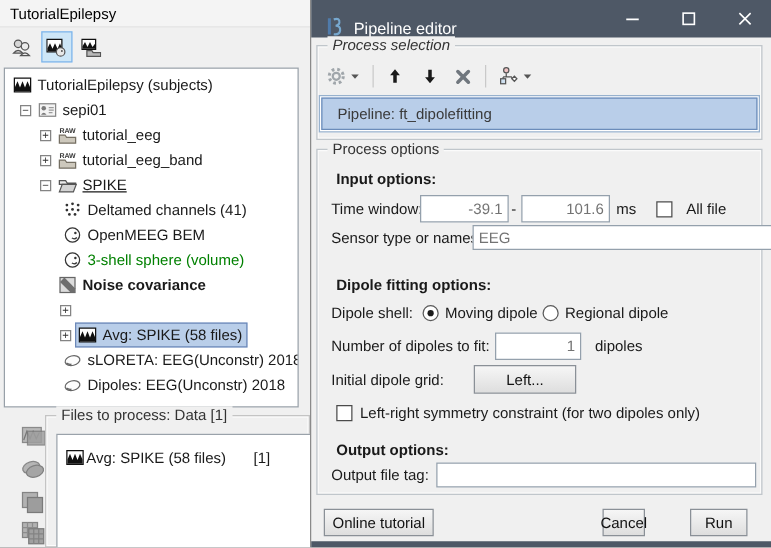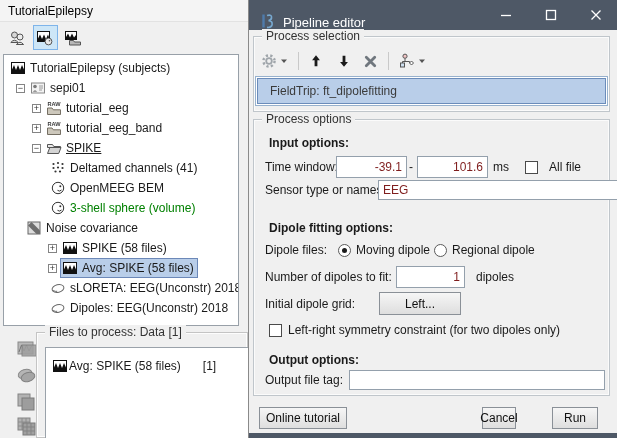--- a/index.html
+++ b/index.html
@@ -43,37 +43,37 @@
   .dlg-titlebar { position:absolute; left:0; top:0; width:422px; height:30px; background:#4e5866;
                   display:flex; align-items:flex-end; }
   .dlg-app-icon { width:18px; height:18px; margin-left:10px; }
   .dlg-app-icon svg { width:18px; height:18px; display:block; }
   .dlg-title { color:#fff; font-size:13px; margin-left:6px; }
   .win-btn { position:absolute; top:0; width:30px; height:30px; display:flex; align-items:center; justify-content:center; }
   .win-btn svg { width:16px; height:16px; }
   .wb-min { left:242px; } .wb-max { left:287px; } .wb-close { left:332px; }
 
   .groupbox { position:absolute; border:1px solid #c0c6cb; box-shadow:inset 0 0 0 1px #fbfbfb; }
-  .gb-select { left:4px; top:36px; width:357px; height:76px; }
+  .gb-select { left:4px; top:36px; width:357px; height:76px;font-style:italic; }
   .gb-options { left:4px; top:119px; width:357px; height:277px; }
 
   .ps-toolbar { position:absolute; left:10px; top:48px; height:26px; display:flex; align-items:center; }
   .tbar-btn { display:flex; align-items:center; padding:2px; }
   .tbar-btn svg { display:block; }
   .tbar-sep { width:1px; height:18px; background:#c9c9c9; margin:0 8px; }
   .caret { margin-left:3px; }
   .listbox { position:absolute; left:6px; top:76px; width:353px; height:30px; background:#fff;
              border:1px solid #97b1cd; }
   .sel-process { position:absolute; left:1px; top:1px; right:1px; bottom:1px; background:#b9cee9;
                  border:1px solid #6b8cba; display:flex; align-items:center; padding-left:12px; color:#3a3a3a; }
 
   .row { position:absolute; display:flex; align-items:center; }
   .heading { font-weight:bold; }
   .txtin { border:1px solid #94a0ac; background:#fff; font-family:"Liberation Sans",sans-serif;
-           font-size:12px; color:#7f1d1d; padding:0 4px; }
+           font-size:12px; color:#737373; padding:0 4px; }
   .num { text-align:right; }
   .checkbox { width:13px; height:13px; border:1px solid #4a4a4a; background:#fff; flex:0 0 auto; }
   .radio { width:13px; height:13px; border:1px solid #5a5a5a; border-radius:50%; background:#fff;
            flex:0 0 auto; position:relative; }
   .radio.on::after { content:""; position:absolute; left:3px; top:3px; width:5px; height:5px;
                      border-radius:50%; background:#1c1c1c; }
   .btn { display:flex; align-items:center; justify-content:center; background:linear-gradient(#f6f6f6,#dedede);
          border:1px solid #8a9097; font-size:12px; color:#111; }
   .dlg-bottom-strip { position:absolute; left:0; bottom:0; width:369px; height:5px; background:#4e5866; }
 </style>
@@ -227,44 +227,35 @@
               <svg viewBox="0 0 16 16">
                 <circle cx="8" cy="8" r="5.7" fill="#fdfdfd" stroke="#333"></circle>
                 <circle cx="10.3" cy="6.3" r="1" fill="#333"></circle>
                 <path d="M11.5 10 q-2 2 -4 0.3" stroke="#333" fill="none"></path>
               </svg>
             </span>
       <span class="tree-label" style="color: rgb(0, 128, 0);">3-shell sphere (volume)</span>
     </span>
   </div>
 
-  <div class="tree-row" style="padding-left: 20px;">
+  <div class="tree-row" style="padding-left: 40px; font-weight: bold;">
 
     <span class="node">
       <span class="tree-icon">
               <svg viewBox="0 0 16 16">
                 <rect x="2" y="2" width="12" height="12" fill="#dcdcdc" stroke="#666"></rect>
                 <path d="M2 5.5 L5.5 2 L14 10.5 L14 14 L10.5 14 L2 5.5 Z" fill="#6e6e6e"></path>
               </svg>
             </span>
       <span class="tree-label">Noise covariance</span>
     </span>
   </div>
 
   <div class="tree-row" style="padding-left: 44px;">
     <span class="expander">+</span>
-    <span class="node">
-      <span class="tree-icon">
-              <svg viewBox="0 0 16 16">
-                <rect x="1.5" y="2.5" width="13" height="11" fill="#fff" stroke="#111"></rect>
-                <path d="M2 13 V9.5 L4 5 L6 10 L8 5 L10 10 L12 5 L14 9.5 V13 Z" fill="#111"></path>
-              </svg>
-            </span>
-      <span class="tree-label">SPIKE (58 files)</span>
-    </span>
   </div>
 
   <div class="tree-row" style="padding-left: 44px;">
     <span class="expander">+</span>
     <span class="node selected">
       <span class="tree-icon">
               <svg viewBox="0 0 16 16">
                 <rect x="1.5" y="2.5" width="13" height="11" fill="#fff" stroke="#111"></rect>
                 <path d="M2 13 V9.5 L4 5 L6 10 L8 5 L10 10 L12 5 L14 9.5 V13 Z" fill="#111"></path>
               </svg>
@@ -421,21 +412,21 @@
             </svg>
           </span>
         <span class="caret">
             <svg width="8" height="8" viewBox="0 0 8 8">
               <path d="M1 2.5 L4 6 L7 2.5 Z" fill="#555"></path>
             </svg>
           </span>
       </span>
     </div>
     <div class="listbox">
-      <div class="sel-process">FieldTrip: ft_dipolefitting</div>
+      <div class="sel-process">Pipeline: ft_dipolefitting</div>
     </div>
 
     <div class="groupbox gb-options">
       <span class="group-label">Process options</span>
     </div>
 
     <div class="row heading" style="left:20px; top:136px;">Input options:</div>
 
     <div class="row" style="left:16px; top:156px; height:22px;">
       <span>Time window:</span>
@@ -450,21 +441,21 @@
     </div>
 
     <div class="row" style="left:16px; top:180px; height:20px;">
       <span>Sensor type or names:</span>
     </div>
     <input class="txtin" style="position: absolute; left: 129px; top: 180px; width: 258px; height: 20px;" value="EEG">
 
     <div class="row heading" style="left:20px; top:221px;">Dipole fitting options:</div>
 
     <div class="row" style="left:16px; top:242px; height:16px;">
-      <span>Dipole files:</span>
+      <span>Dipole shell:</span>
     </div>
     <div class="row" style="left:89px; top:242px; height:16px;">
       <span class="radio on"></span>
       <span style="margin-left:5px">Moving dipole</span>
     </div>
     <div class="row" style="left:185px; top:242px; height:16px;">
       <span class="radio"></span>
       <span style="margin-left:5px">Regional dipole</span>
     </div>
 

